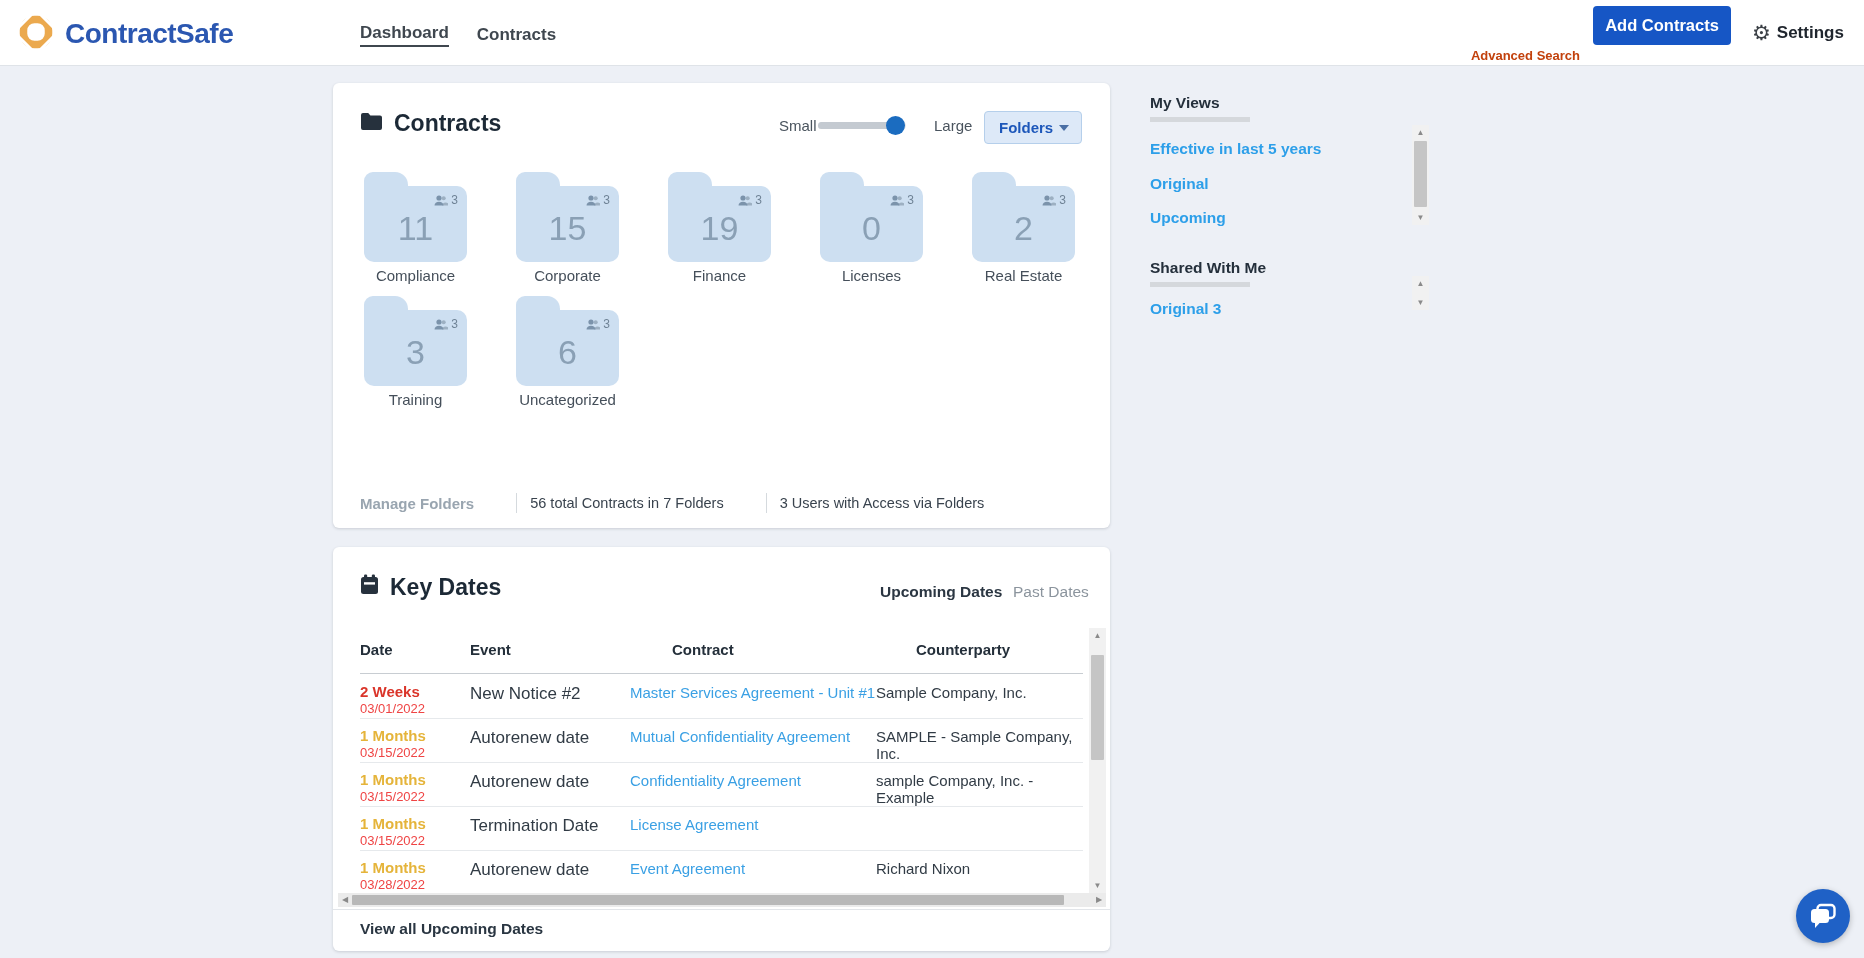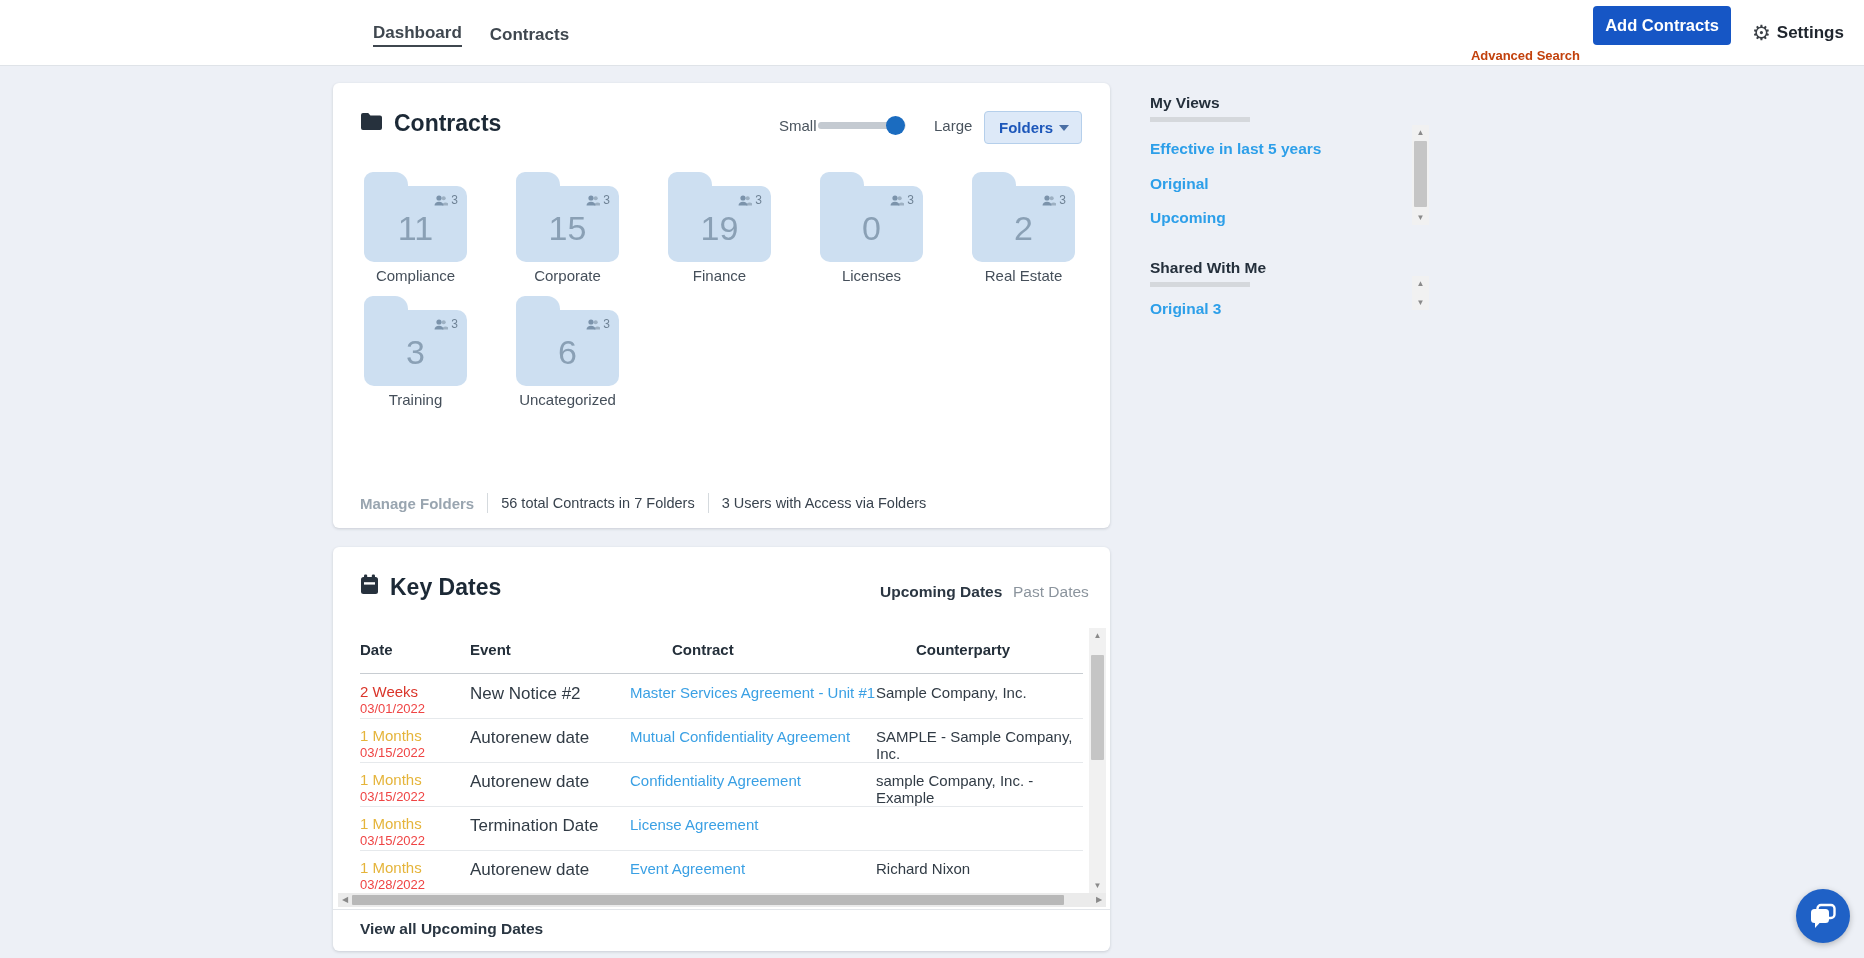--- a/index.html
+++ b/index.html
@@ -4,21 +4,21 @@
 <style>
   html,body{margin:0;padding:0;background:#fff;}
   .app{position:relative;width:1864px;height:958px;overflow:hidden;
        background:#edf0f6;font-family:"Liberation Sans","DejaVu Sans",sans-serif;
        -webkit-font-smoothing:antialiased;}
   
   .topbar{position:absolute;left:0;top:0;width:100%;height:65px;background:#fff;
           border-bottom:1px solid #dfe3e8;z-index:5;}
   .brand{position:absolute;left:16px;top:12px;display:flex;align-items:center;cursor:pointer;}
   .brand-text{font-size:28px;font-weight:700;color:#2b57b1;margin-left:9px;letter-spacing:-0.5px;}
-  .nav{position:absolute;left:373px;top:0;height:70px;display:flex;align-items:center;gap:28px;}
+  .nav{position:absolute;left:360px;top:0;height:70px;display:flex;align-items:center;gap:28px;}
   .nav-item{font-size:17px;font-weight:600;color:#3f474f;cursor:pointer;}
   .nav-item.active{border-bottom:2px solid #3f474f;padding-bottom:2px;}
   .searchbox{position:absolute;left:1379px;top:8px;width:200px;height:34px;background:#fff;
              border:1px solid #cfd4da;border-radius:3px;display:flex;align-items:center;}
   .searchbox input{border:none;outline:none;flex:1;margin-left:10px;font-size:15px;color:#333;
                    font-family:inherit;background:transparent;}
   .searchbox input::placeholder{color:#9aa2ac;}
   .search-clear{font-size:21px;color:#667080;margin:0 10px;cursor:pointer;line-height:1;}
   .advanced-search{position:absolute;left:1440px;top:48px;width:140px;text-align:right;
                    font-size:13px;font-weight:700;color:#c2410c;cursor:pointer;}
@@ -54,32 +54,32 @@
   .folder-tab{position:absolute;left:0;top:0;width:44px;height:18px;background:#cddff1;
               border-radius:9px 13px 0 0;}
   .folder-body{position:absolute;left:0;top:14px;width:103px;height:76px;background:#cddff1;
                border-radius:0 10px 10px 10px;}
   .folder-users{position:absolute;top:7px;right:9px;display:flex;align-items:center;gap:3px;}
   .folder-users span{font-size:12px;color:#6f8396;}
   .folder-count{position:absolute;left:0;top:8px;width:100%;text-align:center;
                 font-size:34px;color:#8aa0b5;line-height:68px;}
   .folder-label{position:absolute;left:-14px;top:95px;width:131px;text-align:center;
                 font-size:15px;color:#454f5a;}
-  .contracts-footer{position:absolute;left:27px;top:409px;display:flex;align-items:center;height:22px;}
+  .contracts-footer{position:absolute;left:27px;top:409px;display:flex;align-items:center;height:22px;gap:29px;}
   .manage-folders{font-size:15px;font-weight:700;color:#99a5b0;cursor:pointer;padding-right:13px;}
   .footer-stat{font-size:14.5px;color:#39434e;border-left:1px solid #d5dade;padding:2px 13px;}
   
   .kd-tab{position:absolute;top:36px;font-size:15.5px;cursor:pointer;}
   .kd-tab.active{font-weight:700;color:#2b3642;}
   .kd-tab.inactive{color:#8b949d;}
   .kd-header{position:absolute;top:94px;font-size:15px;font-weight:700;color:#242f3a;}
   .kd-header-rule{position:absolute;left:27px;top:126px;width:723px;border-bottom:1px solid #c8cdd2;}
   .kd-rows{position:absolute;left:0;top:127px;width:777px;height:217px;overflow:hidden;}
   .kd-row{position:absolute;left:27px;width:723px;height:44px;border-bottom:1px solid #e6e9ec;}
-  .kd-due{position:absolute;left:0;top:9px;font-size:15px;font-weight:400;}
+  .kd-due{position:absolute;left:0;top:9px;font-size:15px;font-weight:700;}
   .kd-due[data-urgency="high"]{color:#da352a;}
   .kd-due[data-urgency="medium"]{color:#e5b43a;}
   .kd-datesub{position:absolute;left:0;top:27px;font-size:13px;color:#ef4444;}
   .kd-event{position:absolute;left:110px;top:10px;font-size:17px;color:#313b45;}
   .kd-contract{position:absolute;left:270px;top:10px;font-size:15px;color:#3aa0e4;cursor:pointer;}
   .kd-counterparty{position:absolute;left:516px;top:10px;font-size:15px;color:#313b45;}
   .kd-footer-rule{position:absolute;left:0;top:362px;width:777px;border-bottom:1px solid #e2e5e9;}
   .view-all{position:absolute;left:27px;top:373px;font-size:15.5px;font-weight:700;color:#2a3642;cursor:pointer;}
   
   .vscroll{position:absolute;width:17px;background:#f1f1f1;}
@@ -98,20 +98,32 @@
   .chat-btn{position:absolute;left:1796px;top:889px;width:54px;height:54px;border-radius:50%;
             background:#1f61c6;box-shadow:0 2px 6px rgba(0,0,0,.25);display:flex;
             align-items:center;justify-content:center;cursor:pointer;}
 </style>
 </head>
 <body>
 
 <div class="app">
 
   <div class="topbar">
+    <div class="brand">
+      <span>
+        <svg width="40" height="40" viewBox="0 0 40 40">
+          <rect x="7.5" y="7.5" width="25" height="25" rx="11" fill="none" stroke="#eba94e" stroke-width="7.5"></rect>
+          <line x1="3" y1="15" x2="15" y2="3" stroke="#fff" stroke-width="3"></line>
+          <line x1="25" y1="37" x2="37" y2="25" stroke="#fff" stroke-width="3"></line>
+          <line x1="3" y1="25" x2="15" y2="37" stroke="#fff" stroke-width="3"></line>
+          <line x1="25" y1="3" x2="37" y2="15" stroke="#fff" stroke-width="3"></line>
+        </svg>
+      </span>
+      <span class="brand-text">ContractSafe</span>
+    </div>
     <div class="nav">
       <span class="nav-item active">Dashboard</span>
       <span class="nav-item">Contracts</span>
     </div>
     <div class="advanced-search">Advanced Search</div>
     <button class="add-contracts">Add Contracts</button>
     <div class="settings">
       <span class="gear">⚙</span>
       <span class="settings-label">Settings</span>
     </div>

